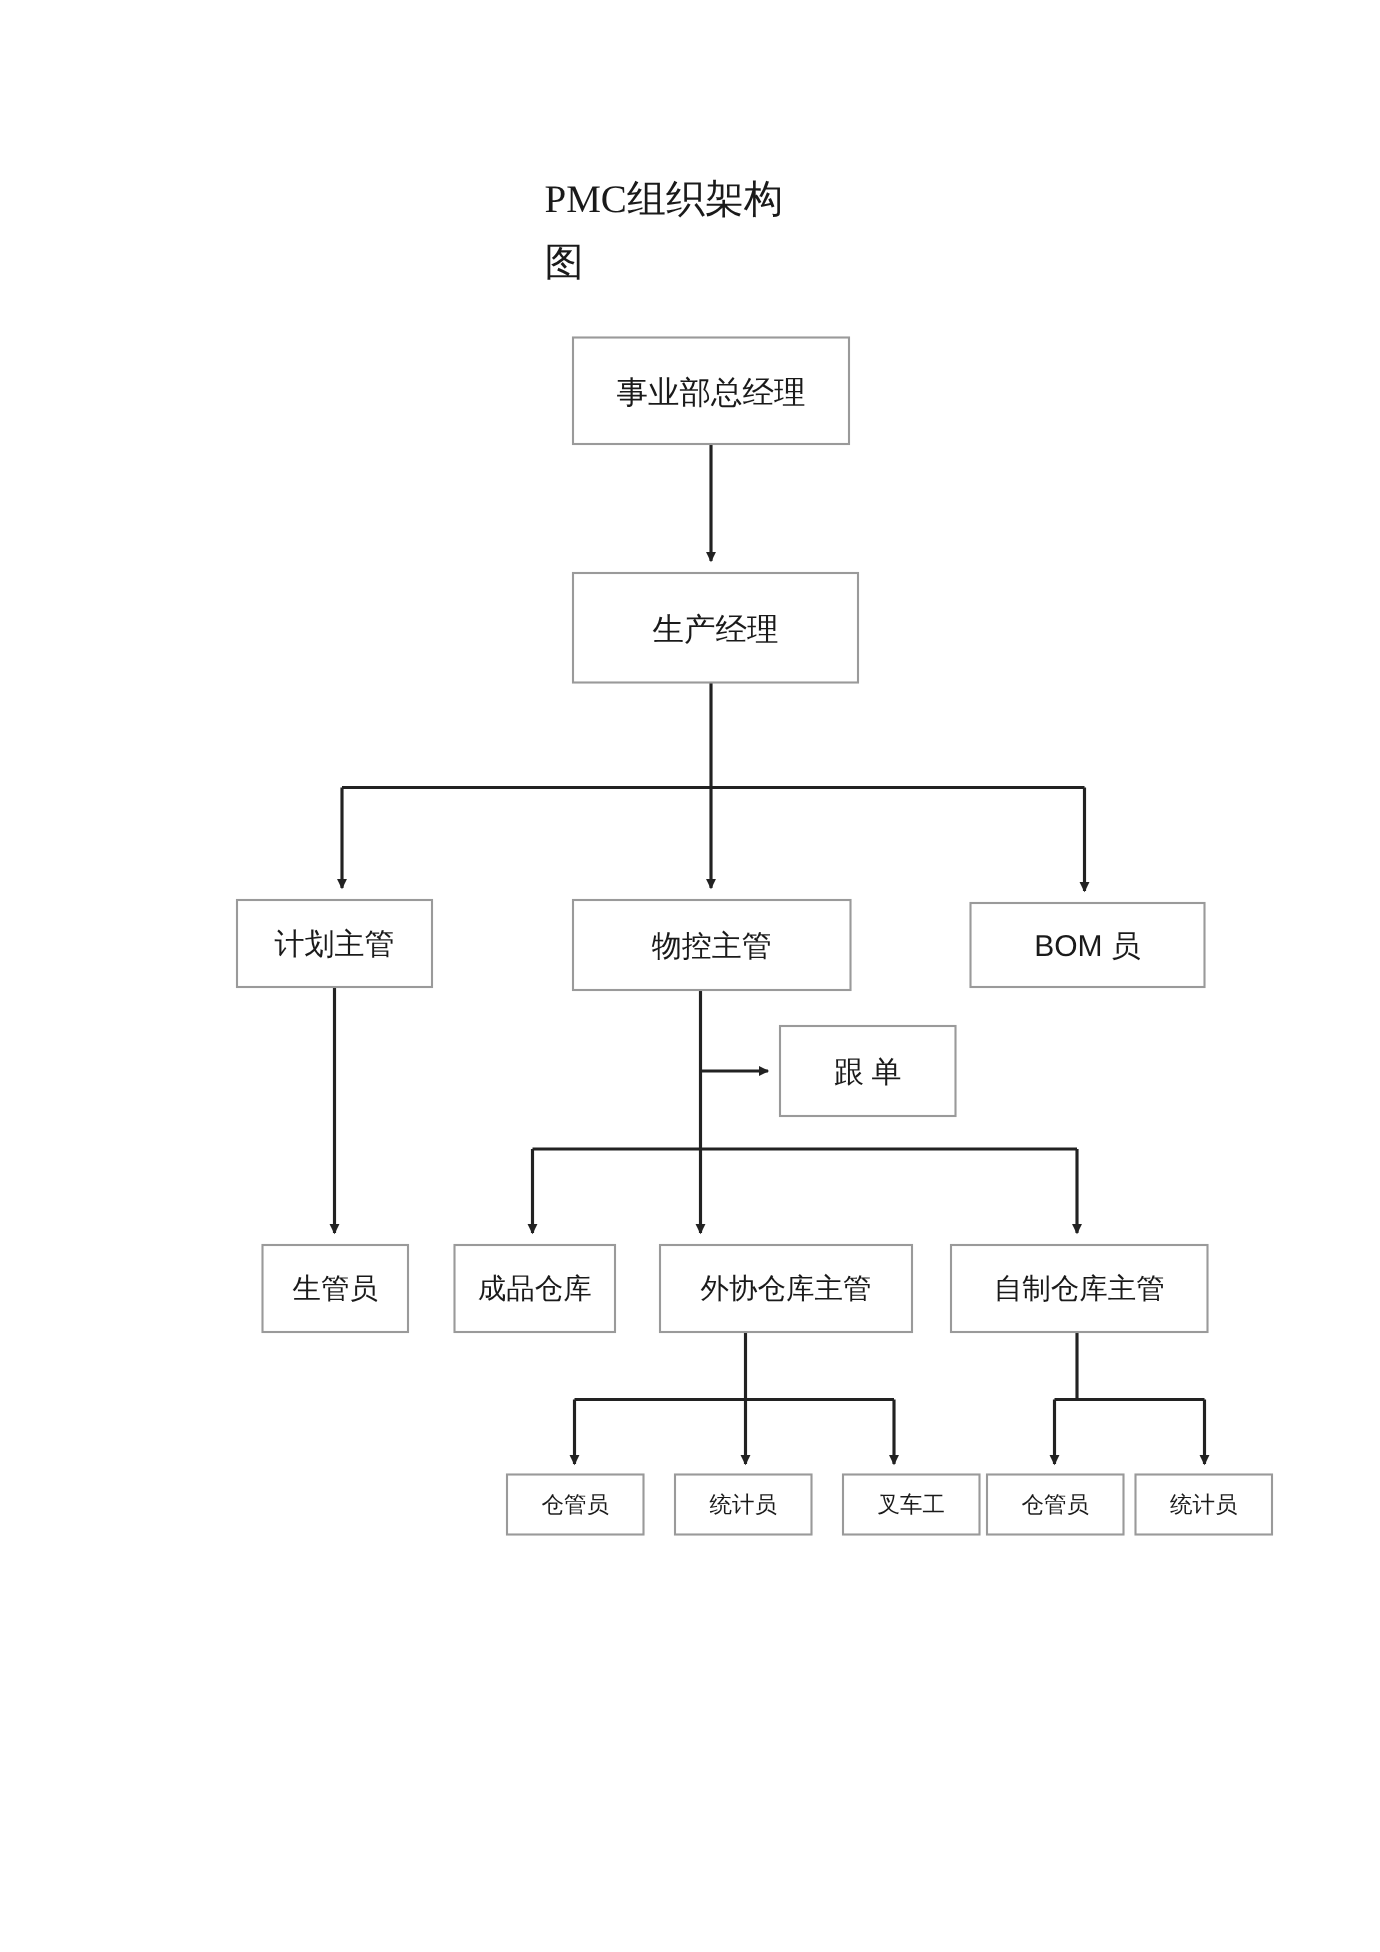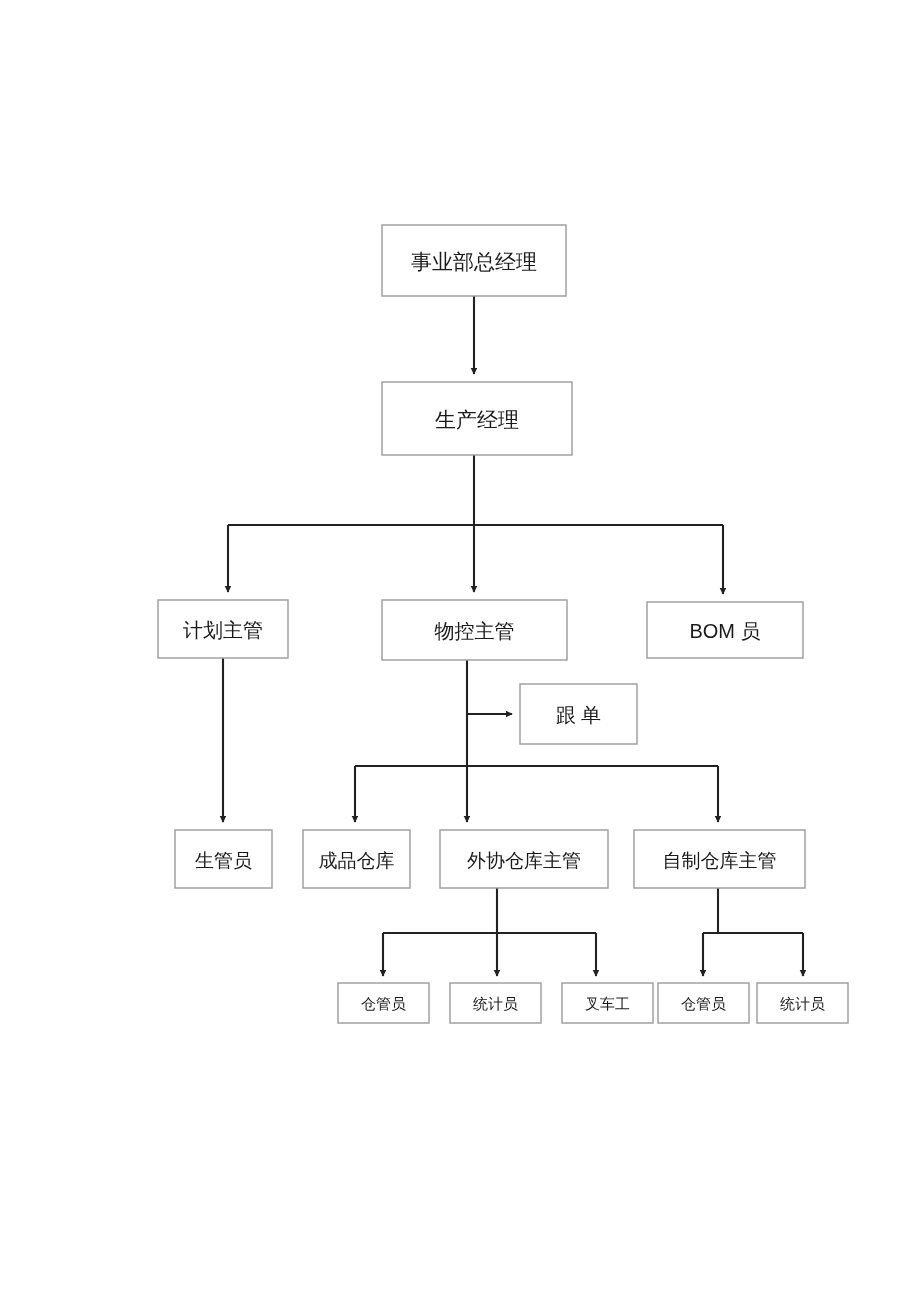--- a/index.html
+++ b/index.html
@@ -60,20 +60,21 @@
   }
   .arrow-head {
     fill: #222222;
   }
 </style>
 </head>
 <body>
 
 <div id="page">
 
+  <div id="chart-title"><span>PMC组织架构</span><br><span>图</span></div>
 
   <svg id="org-svg" width="920" height="1301" viewBox="0 0 920 1301">
     <defs>
       <marker id="arrow" markerWidth="10" markerHeight="10" refX="6.2" refY="3.4" orient="auto" markerUnits="userSpaceOnUse">
         <path d="M0,0 L7,3.4 L0,6.8 z" class="arrow-head"></path>
       </marker>
     </defs>
 
     <g id="connector-layer">
 

